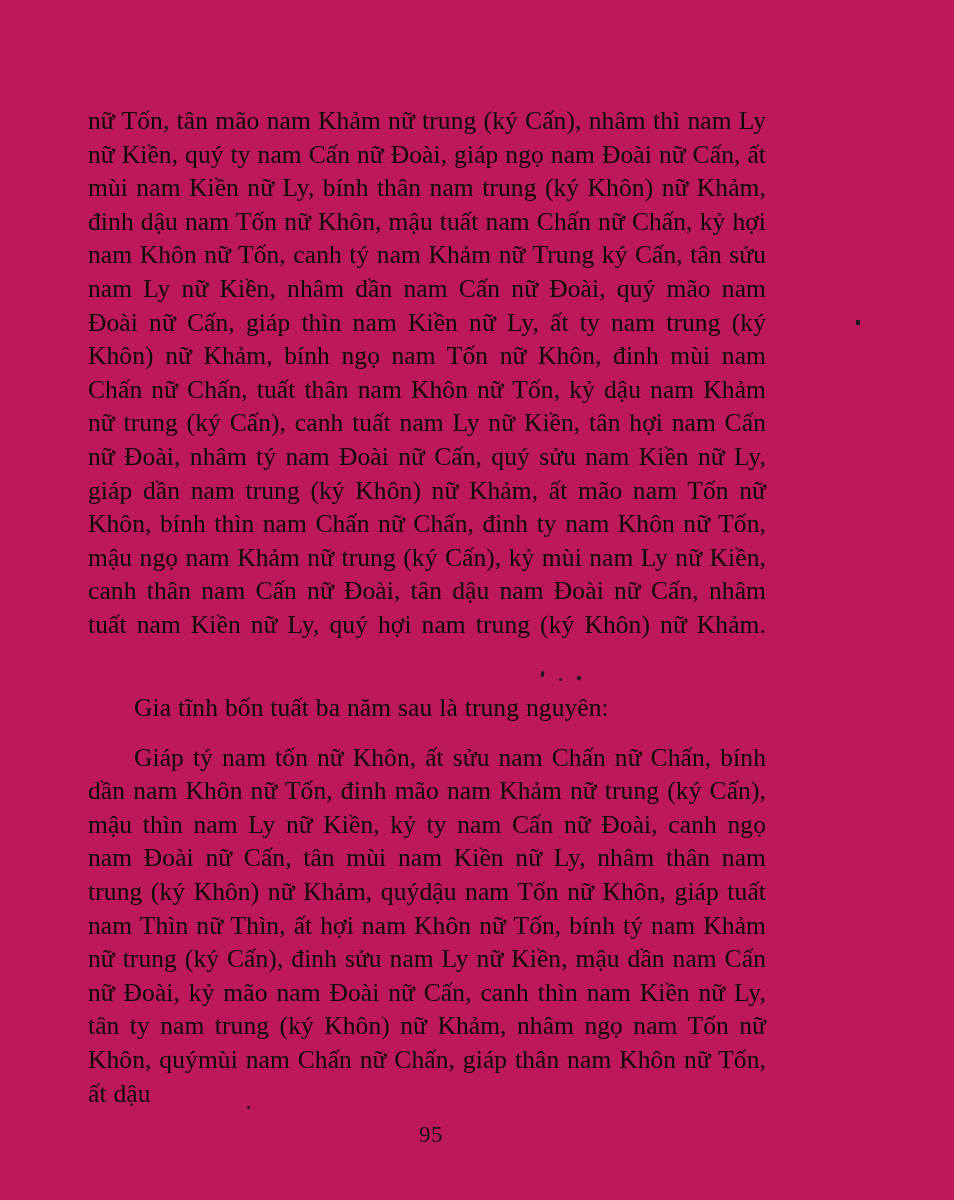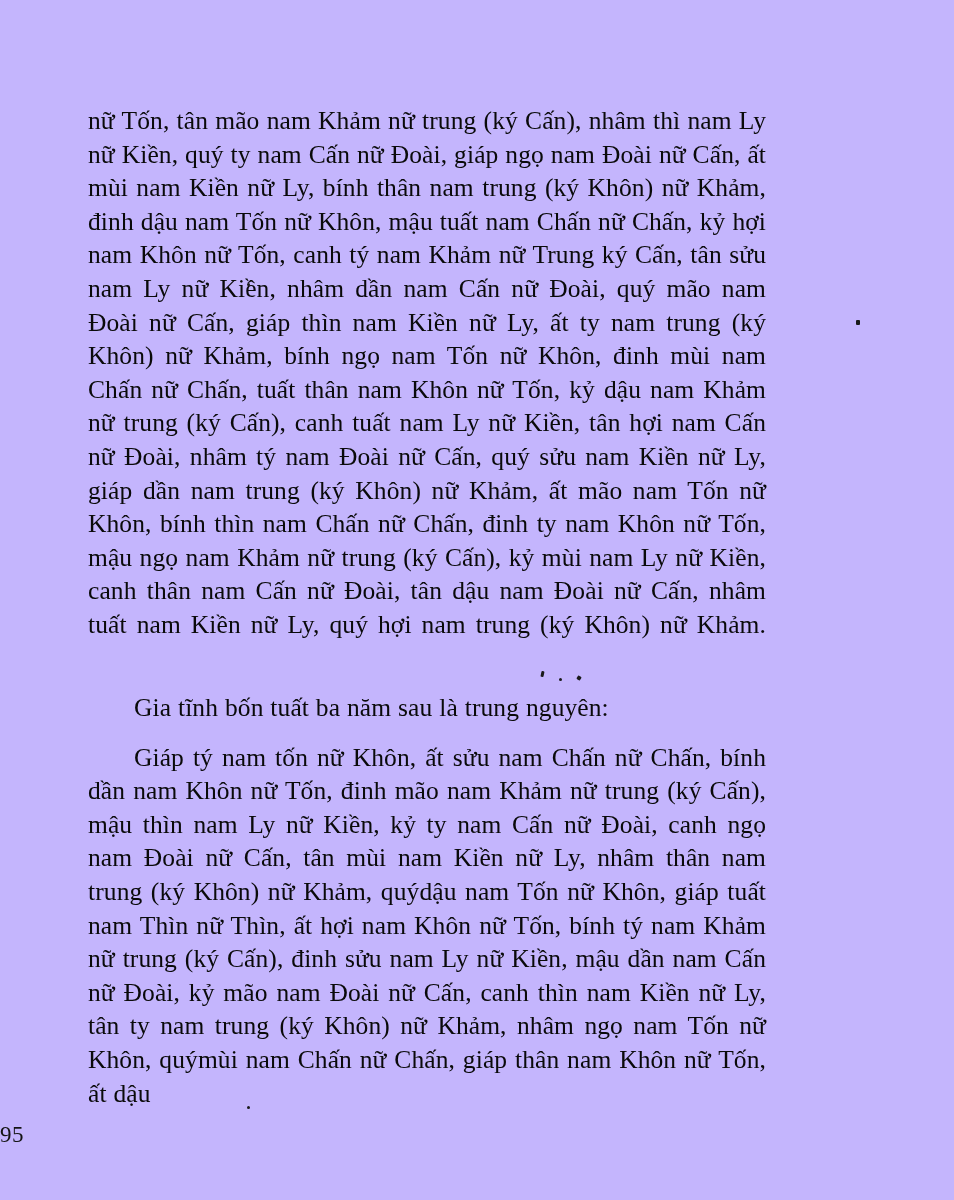--- a/index.html
+++ b/index.html
@@ -5,21 +5,21 @@
 <style>
   html, body {
     margin: 0;
     padding: 0;
     background: #ffffff;
   }
   .page {
     position: relative;
     width: 954px;
     height: 1200px;
-    background: #c4b5fd;
+    background: #be185d;
     overflow: hidden;
     font-family: "Liberation Serif", "DejaVu Serif", serif;
     color: #0a0a0a;
     -webkit-font-smoothing: antialiased;
   }
 
   
   .text-block {
     position: absolute;
     left: 88px;
@@ -54,21 +54,21 @@
   }
   .para.no-stretch::after {
     content: none;
   }
 
   .page-number {
     position: absolute;
     left: 0;
     right: 92px;
     top: 1122px;
-    text-align: left;
+    text-align: center;
     font-family: "Liberation Serif", "DejaVu Serif", serif;
     font-size: 23px;
     color: #141414;
     letter-spacing: 0.5px;
   }
 
   
   .speck {
     position: absolute;
     background: #1a1a1a;

